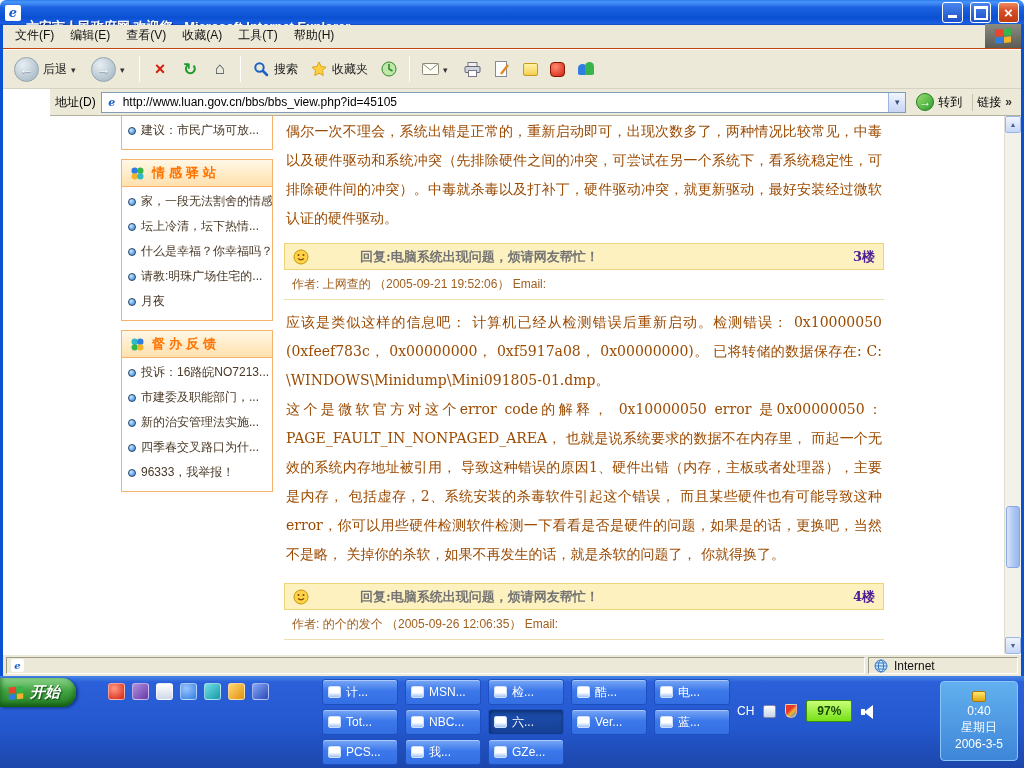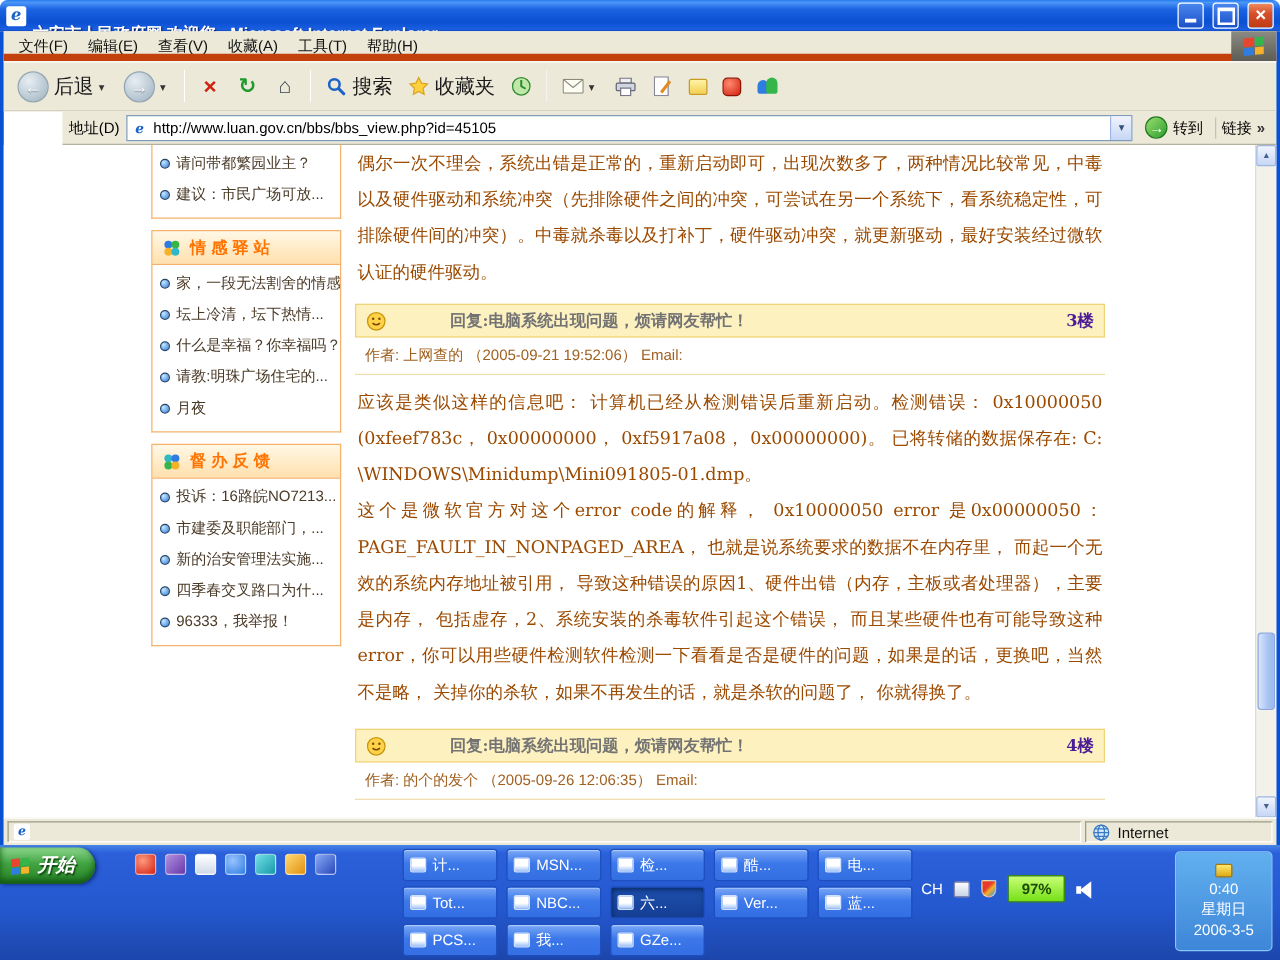--- a/index.html
+++ b/index.html
@@ -20,30 +20,30 @@
     color:#fff; font-weight:bold; flex:none; position:relative; }
   .winbtn.min::after { content:""; width:9px; height:3px; background:#fff; position:absolute; bottom:4px; left:5px; }
   .winbtn.max::after { content:""; width:10px; height:9px; border:2px solid #fff; border-top-width:3px; }
   .winbtn.close { background:linear-gradient(180deg,#ef8a60,#d6512b 40%,#bf3a12); }
   .winbtn.close::after { content:"\00D7"; font-size:15px; line-height:1; }
 
   
   .winbody { flex:1; display:flex; flex-direction:column; border-left:3px solid #0a50d2; border-right:3px solid #0a50d2; min-height:0; }
 
   
-  .menubar { height:24px; display:flex; align-items:flex-start; background:#ECE9D8; border-bottom:6px solid #c2410c; padding-left:4px; font-size:12px; color:#111; }
+  .menubar { height:24px; display:flex; align-items:flex-end; background:#ECE9D8; border-bottom:1px solid #c2410c; padding-left:4px; font-size:12px; color:#111; }
   .menu-item { padding:4px 8px; cursor:default; }
   .brand-block { margin-left:auto; width:36px; height:24px; background:linear-gradient(180deg,#8b8b82,#5c5c54); display:flex; align-items:center; justify-content:center; }
   .winflag { width:16px; height:14px; display:grid; grid-template-columns:1fr 1fr; grid-template-rows:1fr 1fr; gap:1px; transform:skewY(-6deg); }
   .winflag i { display:block; }
   .winflag .r { background:#e8452f; } .winflag .g { background:#35b54a; }
   .winflag .b { background:#2f7de1; } .winflag .y { background:#f4b32a; }
 
   
-  .toolbar { height:40px; display:flex; align-items:center; gap:2px; background:#ECE9D8; padding:4px 6px; border-bottom:1px solid #d6d2c2; border-top:1px solid #fff; font-size:16px; }
+  .toolbar { height:40px; display:flex; align-items:center; gap:2px; background:#ECE9D8; padding:4px 6px; border-bottom:1px solid #d6d2c2; border-top:1px solid #fff; font-size:12px; }
   .tb-btn { display:flex; align-items:center; gap:4px; padding:3px 5px; border-radius:3px; color:#1a1a1a; }
   .nav-circle { width:25px; height:25px; border-radius:50%; border:1px solid #93a5b1;
     background:radial-gradient(circle at 35% 30%,#e7eef3,#9db1bf); display:flex; align-items:center; justify-content:center;
     color:#fff; font-size:14px; font-weight:bold; text-shadow:0 1px 1px #66788a; flex:none; }
   .nav-circle.back::after { content:"\2190"; }
   .nav-circle.fwd::after { content:"\2192"; }
   .caret { width:8px; }
   .caret::after { content:"\25BE"; font-size:9px; color:#333; }
   .tb-sep { width:1px; height:26px; background:#c6c2b2; border-right:1px solid #fff; margin:0 4px; flex:none; }
   .glyph-icon { width:18px; height:18px; display:flex; align-items:center; justify-content:center; flex:none; }
@@ -283,24 +283,20 @@
     </div>
 
     <div class="content">
       <div class="page">
         <div class="gutter"></div>
 
         <div class="sidebar">
           <div class="sb-box">
             <div class="sb-item">
               <span class="bullet"></span>
-              <span>请问带都繁园业主？</span>
-            </div>
-            <div class="sb-item">
-              <span class="bullet"></span>
               <span>建议：市民广场可放...</span>
             </div>
           </div>
 
           <div class="sb-header">
             <span class="clover">
               <svg width="15" height="15" viewBox="0 0 16 16">
                   <circle cx="5" cy="5" r="3.4" fill="#2f7de1"></circle>
                   <circle cx="11" cy="5" r="3.4" fill="#35b54a"></circle>
                   <circle cx="5" cy="11" r="3.4" fill="#f4b32a"></circle>

